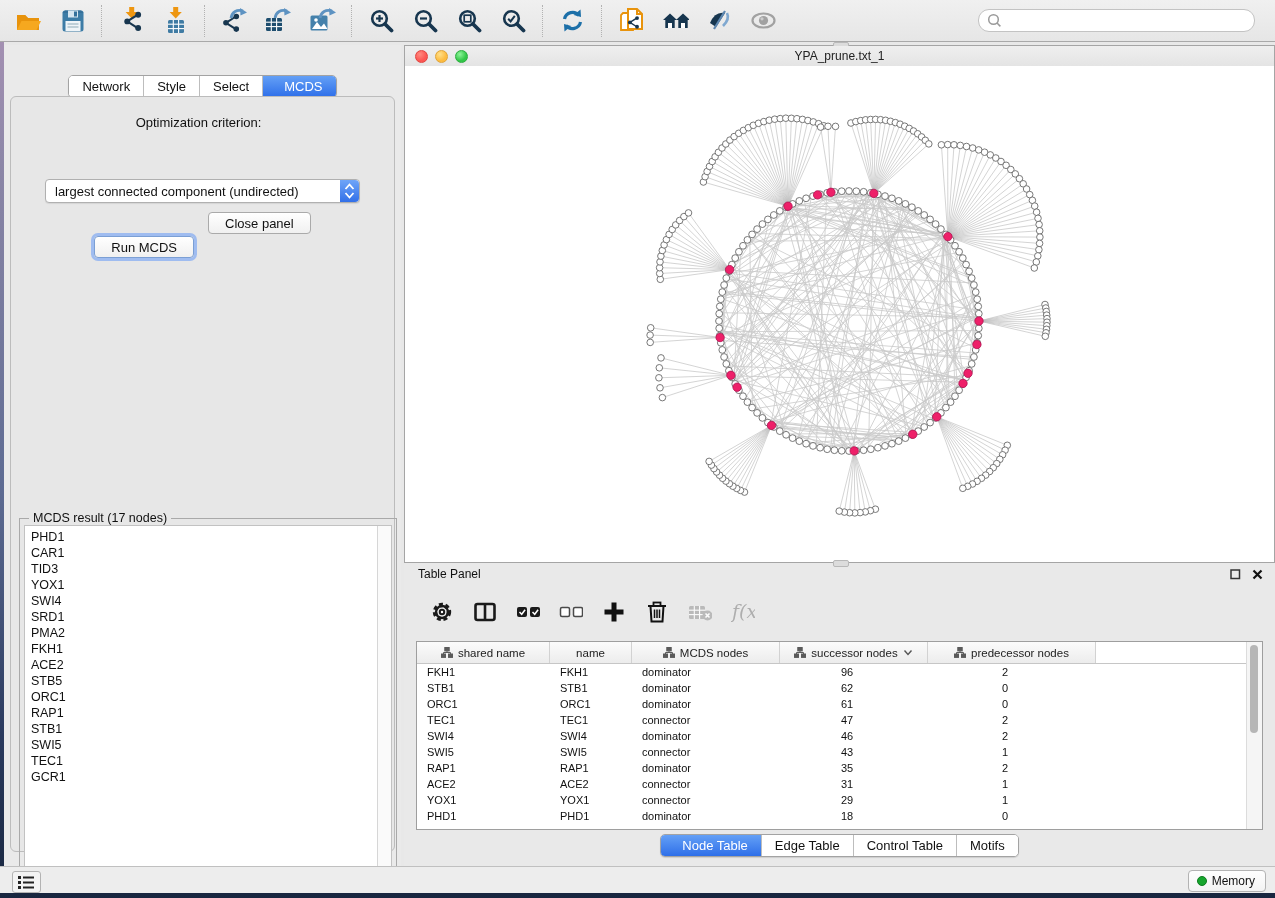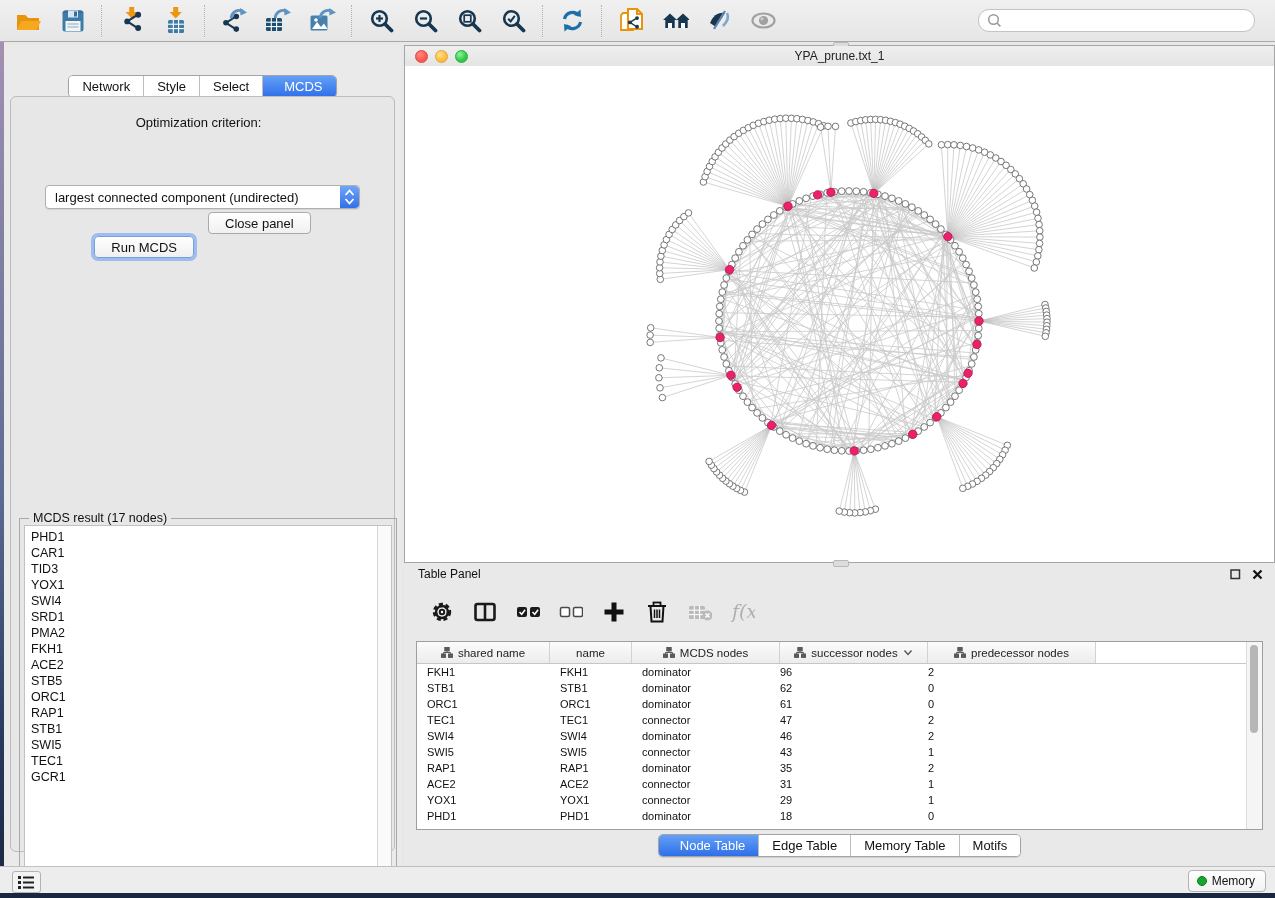--- a/index.html
+++ b/index.html
@@ -30,21 +30,21 @@
   .seg-tabs{position:absolute;left:0;right:0;display:flex;justify-content:center;}
   .cp-tabs{top:30px;}
   .seg-wrap{display:inline-flex;border:1px solid #a3a3a3;border-radius:5px;background:#fff;overflow:hidden;box-shadow:0 1px 1px rgba(0,0,0,.12);}
   .seg-tab{padding:3px 13px;font-size:13px;color:#111;background:#fff;border-left:1px solid #bdbdbd;cursor:pointer;white-space:nowrap;}
   .seg-tab:first-child{border-left:none;}
   .seg-tab.selected{background:linear-gradient(#64a0f6,#2e6fe9);color:#fff;padding-left:21px;}
   .tab-content{position:absolute;left:6px;top:51px;width:383px;height:754px;background:#e7e7e7;
     border:1px solid #bcbcbc;border-radius:6px;}
   .opt-label{position:absolute;left:0;right:8px;top:18px;text-align:center;font-size:13px;color:#111;}
   .dropdown{position:absolute;left:34px;top:82px;width:313px;height:22px;background:#fff;border:1px solid #b0b0b0;
-    border-radius:4px;display:flex;align-items:center;cursor:pointer;box-shadow:0 1px 1px rgba(0,0,0,.08);margin-top:6px;}
+    border-radius:4px;display:flex;align-items:center;cursor:pointer;box-shadow:0 1px 1px rgba(0,0,0,.08);}
   .dd-text{flex:1;font-size:13px;color:#111;padding-left:9px;white-space:nowrap;overflow:hidden;}
   .dd-stepper{width:19px;height:22px;border-radius:0 4px 4px 0;background:linear-gradient(#6fa5f8,#3270e8);
     display:flex;align-items:center;justify-content:center;}
   .btn-row{position:absolute;left:0;right:0;top:115px;display:flex;justify-content:center;gap:14px;}
   .aqua-btn{height:22px;padding:0 16px;font-size:13px;color:#111;background:linear-gradient(#ffffff,#f0f0f0);
     border:1px solid #aaa;border-radius:4px;cursor:pointer;font-family:"Liberation Sans",sans-serif;}
   .aqua-btn.focused{box-shadow:0 0 0 3px rgba(120,165,245,.65);border-color:#7b9fd4;margin-top:24px;}
   .groupbox{position:absolute;left:8px;top:421px;width:376px;height:371px;border:1px solid #a9a9a9;}
   .legend{position:absolute;left:9px;top:-8px;background:#e7e7e7;padding:0 4px;font-size:12.5px;color:#111;}
   .mcds-list{position:absolute;left:4px;top:6px;right:4px;bottom:4px;background:#fff;border:1px solid #c2c2c2;display:flex;}
@@ -70,21 +70,21 @@
   .tt-icon{width:24px;height:24px;cursor:pointer;}
   .tt-icon.disabled{cursor:default;}
   .datatable{position:absolute;left:12px;top:78px;width:847px;height:189px;background:#fff;border:1px solid #9e9e9e;display:flex;box-sizing:border-box;}
   .dt-main{flex:1;overflow:hidden;}
   .dt-head{display:flex;height:21px;border-bottom:1px solid #c6c6c6;}
   .th{display:flex;align-items:center;justify-content:center;gap:5px;font-size:11.5px;color:#222;
     background:linear-gradient(#fbfbfb,#ececec);border-right:1px solid #d2d2d2;box-sizing:border-box;cursor:pointer;}
   .th-label{white-space:nowrap;}
   .tr{display:flex;height:16px;cursor:default;}
   .td{font-size:11px;color:#111;line-height:16px;box-sizing:border-box;padding-left:10px;white-space:nowrap;}
-  .td.num{text-align:left;padding-right:14px;padding-left:0;}
+  .td.num{text-align:center;padding-right:14px;padding-left:0;}
   .dt-vscroll{width:15px;background:#f5f5f5;border-left:1px solid #dcdcdc;position:relative;}
   .dt-thumb{position:absolute;left:3px;top:3px;width:8px;height:88px;background:#b6b6b6;border-radius:4px;cursor:pointer;}
   .tbl-tabs{bottom:9px;}
 
   
   .status-bar{position:absolute;left:0;top:866px;width:1275px;height:27px;background:#ededed;border-top:1px solid #c0c0c0;box-sizing:border-box;}
   .status-left-btn{position:absolute;left:12px;top:4px;width:27px;height:20px;border:1px solid #b3b3b3;border-radius:3px;
     background:#f3f3f3;display:flex;align-items:center;justify-content:center;cursor:pointer;}
   .memory-btn{position:absolute;right:9px;top:3px;height:20px;border:1px solid #b3b3b3;border-radius:4px;
     background:linear-gradient(#fefefe,#f3f3f3);display:flex;align-items:center;gap:5px;padding:0 10px 0 8px;cursor:pointer;}
@@ -1222,21 +1222,21 @@
           </div>
       </div>
       <div class="dt-vscroll">
         <div class="dt-thumb"></div>
       </div>
     </div>
     <div class="seg-tabs tbl-tabs" style="position:absolute;">
       <div class="seg-wrap" id="tbl-tabs">
           <div class="seg-tab selected">Node Table</div>
           <div class="seg-tab">Edge Table</div>
-          <div class="seg-tab">Memory Table</div>
+          <div class="seg-tab">Control Table</div>
           <div class="seg-tab">Motifs</div>
         </div>
     </div>
   </div>
 
   <div class="status-bar">
     <span class="status-left-btn icon">
       <svg width="19" height="16">
         <g fill="#222">
             <rect x="1" y="2" width="3" height="3"></rect>

